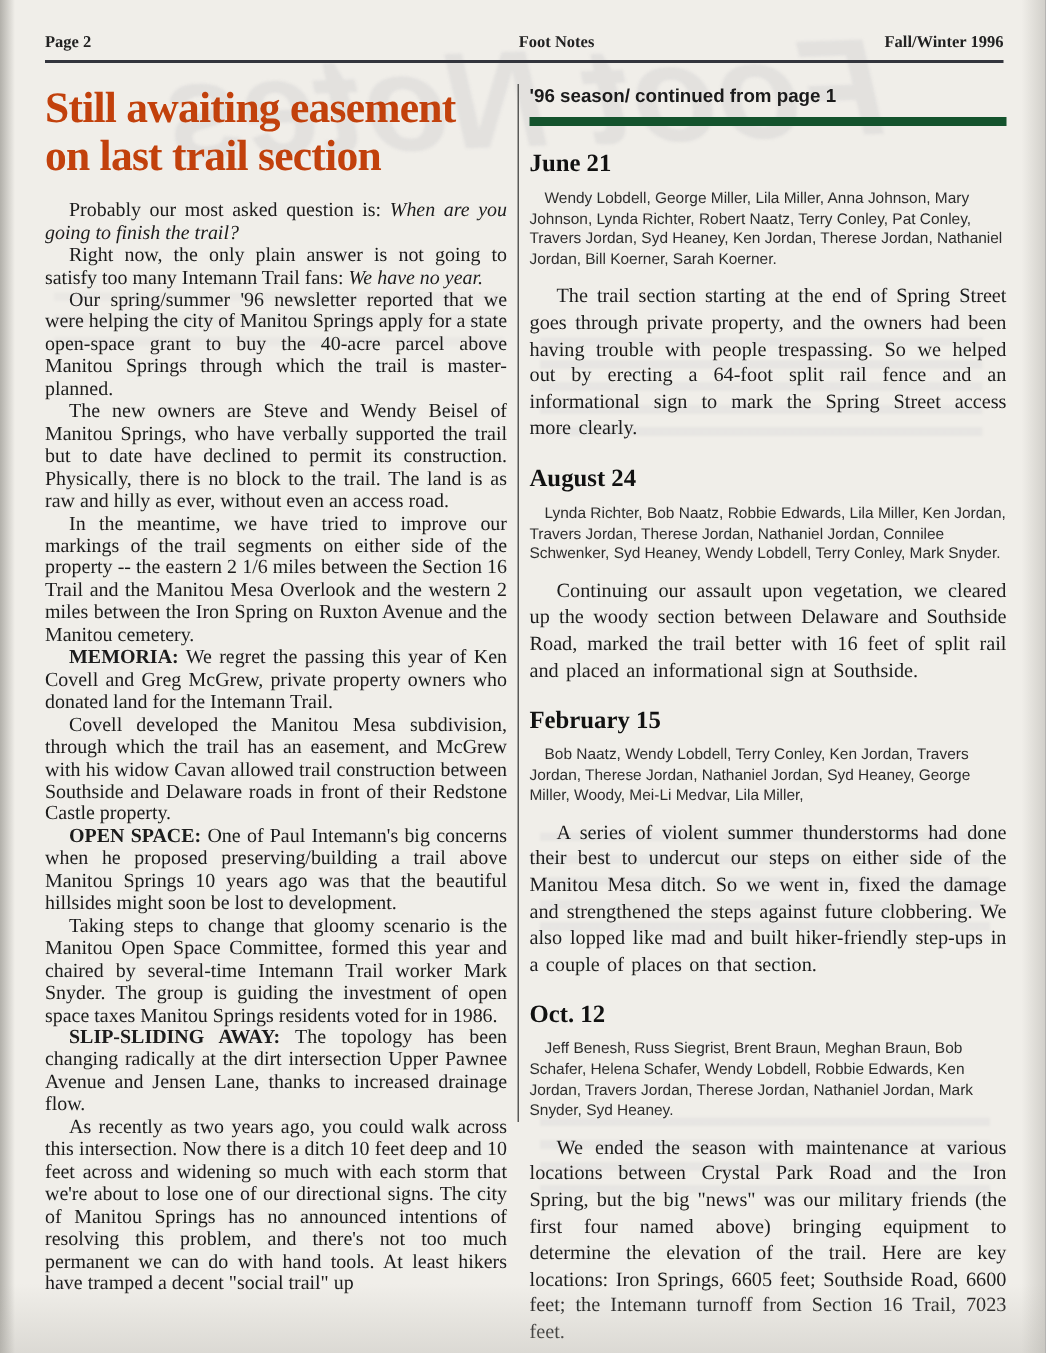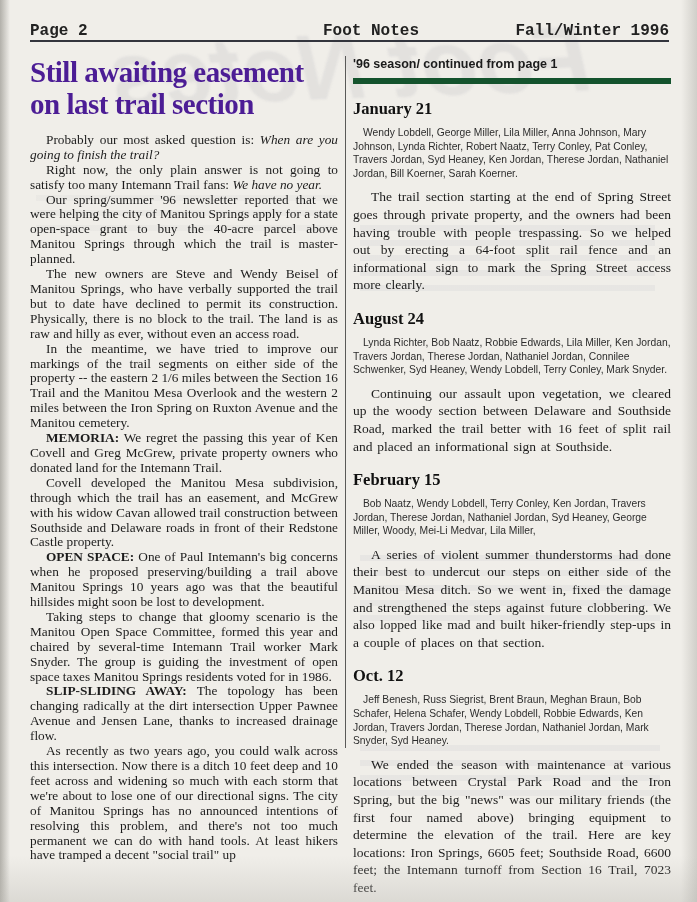--- a/index.html
+++ b/index.html
@@ -35,35 +35,35 @@
     background:repeating-linear-gradient(180deg,rgba(95,105,128,0.055) 0px,rgba(95,105,128,0.055) 6px,rgba(0,0,0,0) 6px,rgba(0,0,0,0) 15px);
     filter:blur(0.6px);
   }
   .g1{left:360px;top:225px;width:295px;height:70px;}
   .g2{left:360px;top:555px;width:300px;height:70px;}
   .g3{left:360px;top:745px;width:300px;height:60px;}
   .g4{left:36px;top:195px;width:300px;height:40px;background:repeating-linear-gradient(180deg,rgba(95,105,128,0.035) 0 6px,rgba(0,0,0,0) 6px 15px);}
 
   
   .header{position:absolute;top:22px;left:30px;right:28px;height:16px;z-index:3;
-    font-family:Liberation Mono, monospace;font-size:16px;font-weight:bold;color:#222;}
+    font-family:Liberation Serif, serif;font-size:11px;font-weight:bold;color:#222;}
   .header .hl{position:absolute;left:0;top:0;}
   .header .hc{position:absolute;left:0;right:0;top:0;text-align:center;margin-left:43px;}
   .header .hr{position:absolute;right:0;top:0;}
   .header-rule{position:absolute;top:40px;left:30px;right:28px;height:2px;background:#33353d;z-index:3;}
 
   .columns{position:absolute;top:50px;left:30px;right:26px;bottom:0;z-index:2;}
   .col-left{position:absolute;left:0;top:0;width:308px;}
   .col-right{position:absolute;left:323px;top:4px;right:0;}
   .v-divider{position:absolute;left:315px;top:6px;height:692px;width:1px;background:#5a5a58;}
 
   
   .headline{
     font-size:29px;font-weight:bold;line-height:1.12;
-    letter-spacing:-0.5px;margin:6px 0 12px 0;color:#4c1d95;
+    letter-spacing:-0.5px;margin:6px 0 12px 0;color:#c2410c;
   }
   .lp{font-size:13.3px;line-height:14.9px;margin:0;text-indent:16px;text-align:justify;}
   .lead{font-weight:bold;}
   .it{font-style:italic;}
 
   
   .kicker{
     font-family:"Liberation Sans", sans-serif;font-weight:bold;font-size:12.5px;
     color:#1b1b1b;padding:3px 0 7px 0;border-bottom:6px solid #14532d;margin:0;
   }
@@ -106,21 +106,21 @@
       <p class="lp">Covell developed the Manitou Mesa subdivision, through which the trail has an easement, and McGrew with his widow Cavan allowed trail construction between Southside and Delaware roads in front of their Redstone Castle property.</p>
       <p class="lp"><span class="lead">OPEN SPACE:</span><span> One of Paul Intemann's big concerns when he proposed preserving/building a trail above Manitou Springs 10 years ago was that the beautiful hillsides might soon be lost to development.</span></p>
       <p class="lp">Taking steps to change that gloomy scenario is the Manitou Open Space Committee, formed this year and chaired by several-time Intemann Trail worker Mark Snyder. The group is guiding the investment of open space taxes Manitou Springs residents voted for in 1986.</p>
       <p class="lp"><span class="lead">SLIP-SLIDING AWAY:</span><span> The topology has been changing radically at the dirt intersection Upper Pawnee Avenue and Jensen Lane, thanks to increased drainage flow.</span></p>
       <p class="lp">As recently as two years ago, you could walk across this intersection.  Now there is a ditch 10 feet deep and 10 feet across and widening so much with each storm that we're about to lose one of our directional signs. The city of Manitou Springs has no announced intentions of resolving this problem, and there's not too much permanent we can do with hand tools. At least hikers have tramped a decent "social trail" up</p>
     </div>
 
     <div class="col-right">
       <p class="kicker">'96 season/ continued from page 1</p>
 
-      <h2 class="date-h">January 21</h2>
+      <h2 class="date-h">June 21</h2>
       <p class="crew">Wendy Lobdell, George Miller, Lila Miller, Anna Johnson, Mary Johnson, Lynda Richter, Robert Naatz, Terry Conley, Pat Conley, Travers Jordan, Syd Heaney, Ken Jordan, Therese Jordan, Nathaniel Jordan, Bill Koerner, Sarah Koerner.</p>
       <p class="rp">The trail section starting at the end of Spring Street goes through private property, and the owners had been having trouble with people trespassing. So we helped out by erecting a 64-foot split rail fence and an informational sign to mark the Spring Street access more clearly.</p>
 
       <h2 class="date-h">August 24</h2>
       <p class="crew">Lynda Richter, Bob Naatz, Robbie Edwards, Lila Miller, Ken Jordan, Travers Jordan, Therese Jordan, Nathaniel Jordan, Connilee Schwenker, Syd Heaney, Wendy Lobdell, Terry Conley, Mark Snyder.</p>
       <p class="rp">Continuing our assault upon vegetation, we cleared up the woody section between Delaware and Southside Road, marked the trail better with 16 feet of split rail and placed an informational sign at Southside.</p>
 
       <h2 class="date-h">February 15</h2>
       <p class="crew">Bob Naatz, Wendy Lobdell, Terry Conley, Ken Jordan, Travers Jordan, Therese Jordan, Nathaniel Jordan, Syd Heaney, George Miller, Woody, Mei-Li Medvar, Lila Miller,</p>
       <p class="rp">A series of violent summer thunderstorms had done their best to undercut our steps on either side of the Manitou Mesa ditch. So we went in, fixed the damage and strengthened the steps against future clobbering. We also lopped like mad and built hiker-friendly step-ups in a couple of places on that section.</p>

